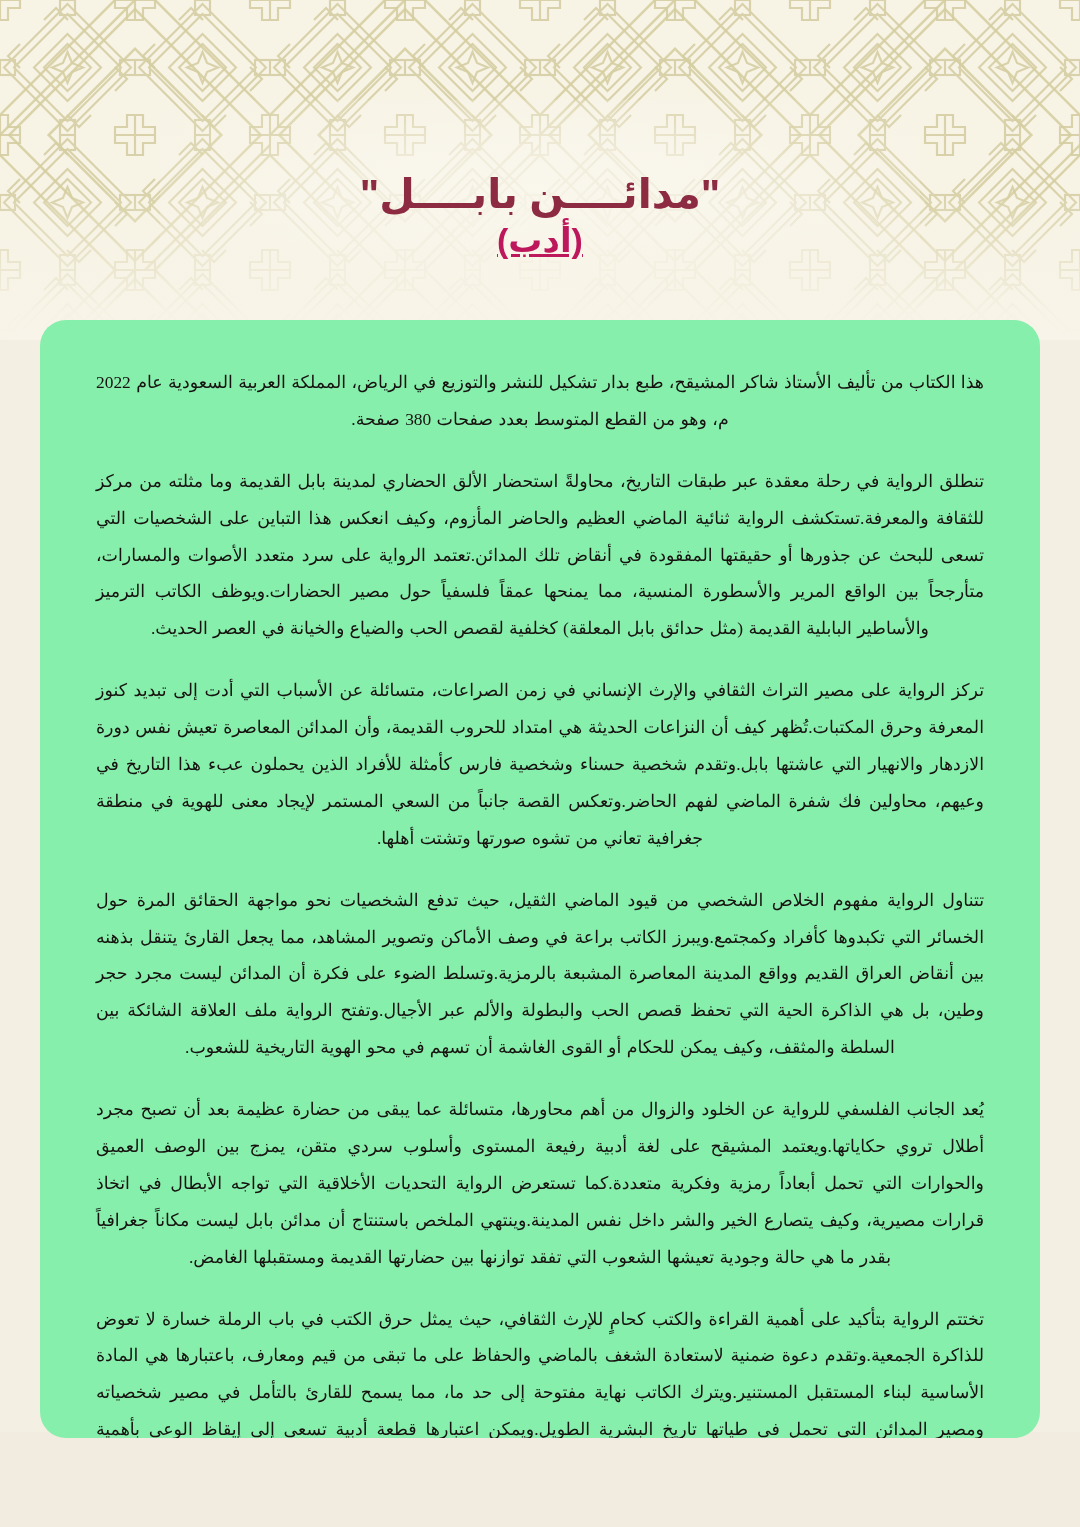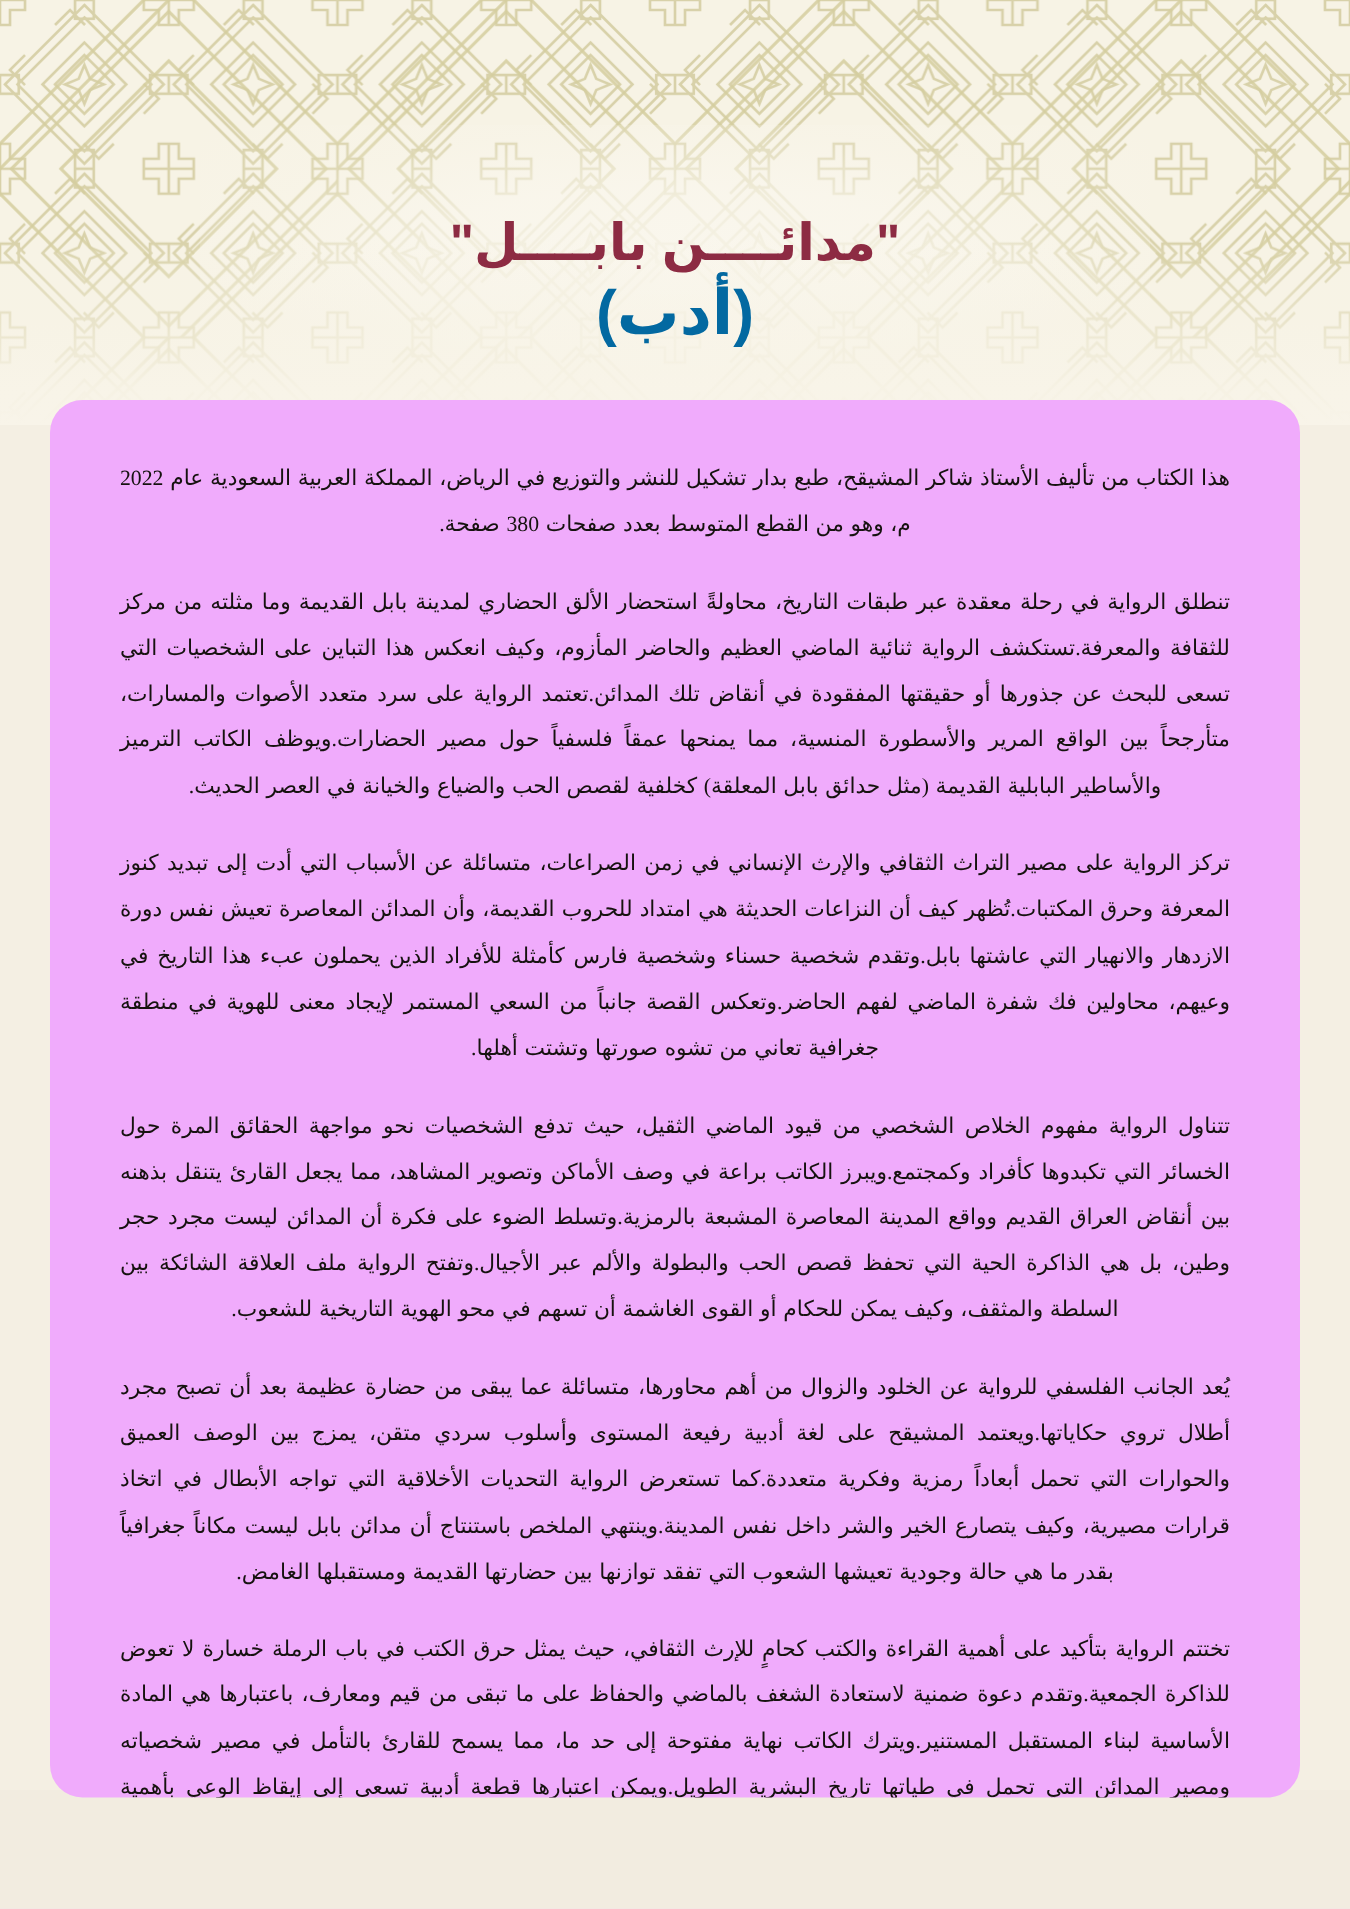--- a/index.html
+++ b/index.html
@@ -89,34 +89,35 @@
     font-size: 41px;
     line-height: 1.28;
     color: #8d2b43;
     letter-spacing: 0.5px;
     direction: rtl;
   }
 
   .title-sub {
     font-family: "Liberation Sans", "DejaVu Sans", sans-serif;
     font-weight: bold;
-    font-size: 50px;
+    font-size: 34px;
     line-height: 1.20;
-    color: #0369a1;
-    direction: rtl;
+    color: #be185d;
+    direction: rtl;
+    text-decoration: underline;
   }
 
   
   .content-card {
     position: absolute;
     top: 320px;
     left: 40px;
     width: 1000px;
     height: 1118px;
-    background: #f0abfc;
+    background: #86efac;
     border-radius: 26px;
     box-shadow: 0 0 0 0 rgba(0,0,0,0);
     z-index: 3;
     overflow: hidden;
   }
 
   .content-inner {
     padding: 44px 56px 40px 56px;
     direction: rtl;
     text-align: justify;

